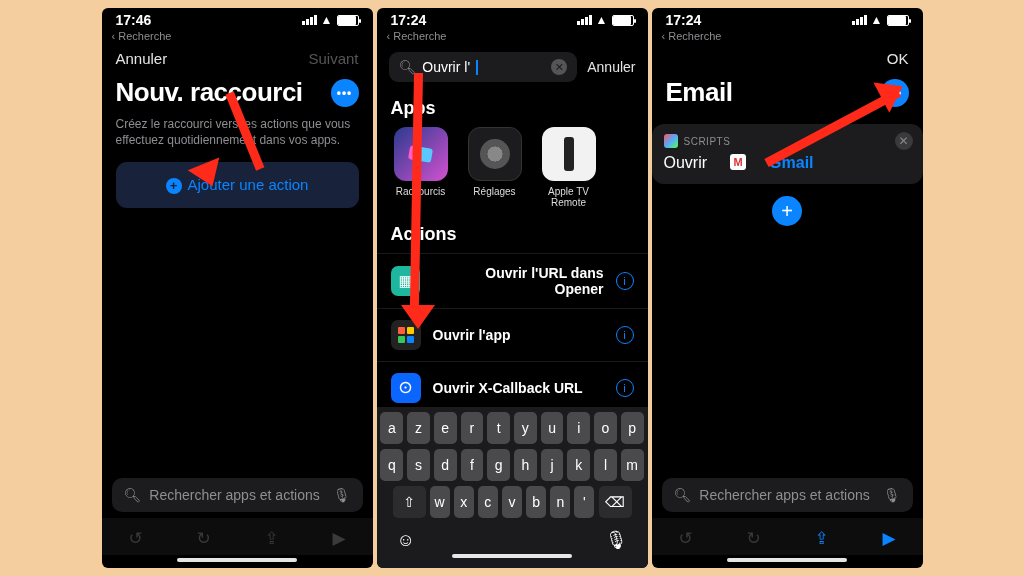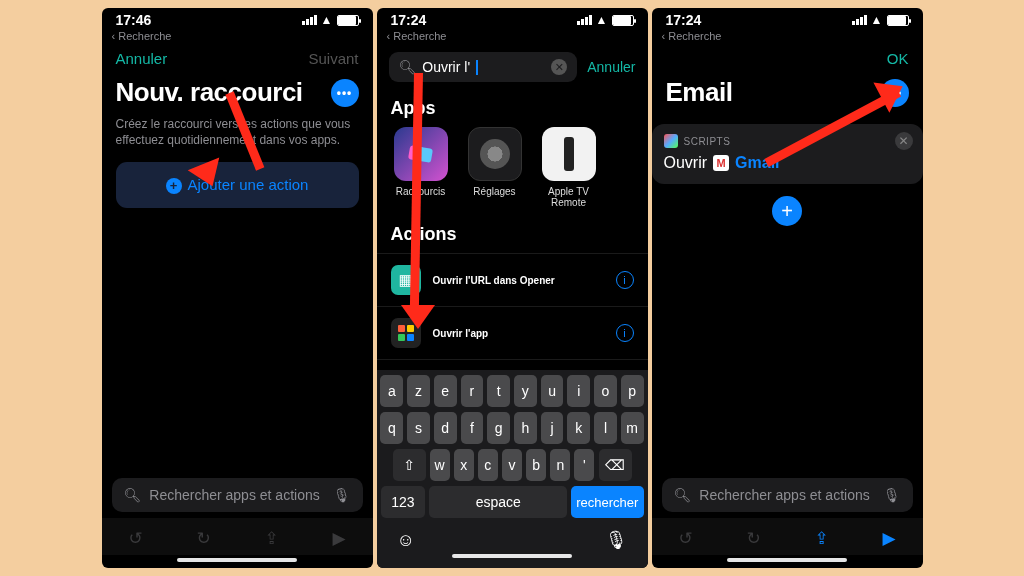--- a/index.html
+++ b/index.html
@@ -10,21 +10,21 @@
   .signal { display:flex; gap:1px; align-items:flex-end; }
   .signal span { width:3px; background:#fff; display:inline-block; }
   .signal span:nth-child(1){height:4px;}  .signal span:nth-child(2){height:6px;}
   .signal span:nth-child(3){height:8px;}  .signal span:nth-child(4){height:10px;}
   .battery { width:22px; height:11px; border:1px solid #fff; border-radius:2px; position:relative; }
   .battery::after { content:""; position:absolute; right:-3px; top:3px; width:2px; height:4px; background:#fff; border-radius:1px;}
   .battery i { display:block; background:#fff; height:100%; width:90%; border-radius:1px;}
   .crumb { font-size:11px; color:#8e8e93; padding:2px 10px; }
   .crumb::before { content:"‹ "; }
   .nav-row { display:flex; justify-content:space-between; padding:6px 14px; font-size:15px; }
-  .nav-link { color:#14b8a6; }
+  .nav-link { color:#e5e5e5; }
   .nav-dim  { color:#555; }
   .title-row { display:flex; align-items:center; justify-content:space-between; padding:4px 14px 8px; }
   h1 { font-size:26px; font-weight:800; letter-spacing:-.5px; }
   .dots-btn { width:28px; height:28px; border-radius:50%; background:#0a84ff; display:flex; align-items:center; justify-content:center; font-weight:700; color:#fff; letter-spacing:1px; font-size:12px;}
   .subtext { color:#8e8e93; font-size:12px; line-height:1.35; padding:0 14px 14px; }
   .add-action { margin:0 14px; background:#18233b; border-radius:11px; text-align:center; padding:14px 0; color:#0a84ff; font-size:15px; font-weight:500; }
   .add-action .plus { display:inline-flex; width:16px;height:16px;border-radius:50%;background:#0a84ff;color:#18233b;align-items:center;justify-content:center;font-size:13px;margin-right:6px;font-weight:800;}
   .bottom-zone { position:absolute; bottom:0; left:0; right:0; }
   .search-pill { margin:0 10px 6px; background:#1c1c1e; border-radius:10px; padding:9px 12px; display:flex; align-items:center; gap:8px; color:#8e8e93; font-size:14px;}
   .toolbar { display:flex; justify-content:space-around; align-items:center; padding:10px 0 6px; background:#0d0d0d; }
@@ -46,37 +46,37 @@
   .app { width:60px; text-align:center; }
   .app .tile { width:54px;height:54px;border-radius:12px;margin:0 auto 5px;display:flex;align-items:center;justify-content:center;font-size:24px;}
   .app .lbl { font-size:10px; color:#ddd; line-height:1.1; }
   .tile.shortcuts{background:linear-gradient(135deg,#2a3a8f,#d352d0);}
   .tile.atv{background:#f2f2f2;color:#111;}
   .tile.settings{background:#1c1c1e;border:1px solid #333;}
   .gear{width:30px;height:30px;border-radius:50%;background:radial-gradient(circle,#888 35%,#555 36%);} 
   .action-list .row { display:flex; align-items:center; gap:12px; padding:11px 14px; border-top:1px solid #1a1a1a;}
   .action-list .icn { width:30px;height:30px;border-radius:7px;display:flex;align-items:center;justify-content:center;font-size:15px;}
   .icn.teal{background:#1fb6a0;} .icn.grid{background:#222;} .icn.link{background:#0a66ff;}
-  .action-list .txt { font-size:10px; font-weight:600;text-align:right; }
+  .action-list .txt { font-size:14px; font-weight:600;text-align:right; }
   .action-list .info { margin-left:auto; color:#0a84ff; width:18px;height:18px;border:1.5px solid #0a84ff;border-radius:50%;display:flex;align-items:center;justify-content:center;font-size:11px;}
   
   .kbd { background:#1b1b1d; padding:5px 4px 4px; }
   .krow { display:flex; gap:4px; margin-bottom:5px; justify-content:center;}
   .key { background:#4a4a4c; color:#fff; border-radius:5px; height:32px; display:flex; align-items:center; justify-content:center; font-size:14px; flex:1; min-width:0;}
   .key.dark{background:#2c2c2e;}
   .key.wide{flex:1.4;}
   .key.space{flex:4;}
   .key.search{background:#0a84ff;flex:2.1;font-size:13px;}
   .krow.r3 { padding:0 12px; }
   .kbd-bottom { display:flex; justify-content:space-between; align-items:center; padding:6px 16px 0; color:#fff; font-size:18px;}
   
   .card { margin:8px 0; background:#1c1c1e; border-radius:12px; padding:10px 12px 12px; position:relative;}
   .card .cap { font-size:10px; letter-spacing:.5px; color:#8e8e93; display:flex; align-items:center; gap:6px;}
   .cap-icn{width:14px;height:14px;border-radius:3px;background:linear-gradient(135deg,#f55,#5af,#5f5);} 
-  .card .body { font-size:16px; padding-top:6px; display:flex; align-items:center; gap:6px;}
+  .card .body { font-size:16px; padding-top:6px; display:flex; gap:23px;}
   .gm { width:16px;height:16px;display:inline-flex;align-items:center;justify-content:center;background:#fff;border-radius:3px;color:#d33;font-size:11px;font-weight:700;}
   .gm-txt{color:#0a84ff;font-weight:600;}
   .card .x { position:absolute; top:8px; right:10px; width:18px;height:18px;border-radius:50%;background:#3a3a3c;color:#888;display:flex;align-items:center;justify-content:center;font-size:12px;}
   .plus-fab { width:30px;height:30px;border-radius:50%;background:#0a84ff;color:#fff;display:flex;align-items:center;justify-content:center;font-size:20px;margin:12px auto 0;font-weight:300;}
   .grid3{display:grid;grid-template-columns:repeat(2,1fr);grid-template-rows:repeat(2,1fr);gap:2px;width:16px;height:16px;}
   .grid3 span{background:#fff;border-radius:1px;}
   .grid3 span:nth-child(1){background:#ff5e3a;} .grid3 span:nth-child(2){background:#ffcc00;}
   .grid3 span:nth-child(3){background:#34c759;} .grid3 span:nth-child(4){background:#0a84ff;}
 </style>
 </head>
@@ -249,25 +249,20 @@
             <div class="key">w</div>
             <div class="key">x</div>
             <div class="key">c</div>
             <div class="key">v</div>
             <div class="key">b</div>
             <div class="key">n</div>
             <div class="key">'</div>
           </div>
         <div class="key dark wide">⌫</div>
       </div>
-      <div class="krow">
-        <div class="key dark" style="flex:1.3">123</div>
-        <div class="key dark space">espace</div>
-        <div class="key search">rechercher</div>
-      </div>
       <div class="kbd-bottom">
         <span>☺</span>
         <span>🎙︎</span>
       </div>
       <div class="home-ind"></div>
     </div>
   </div>
 </div>
 
 <div class="phone">

